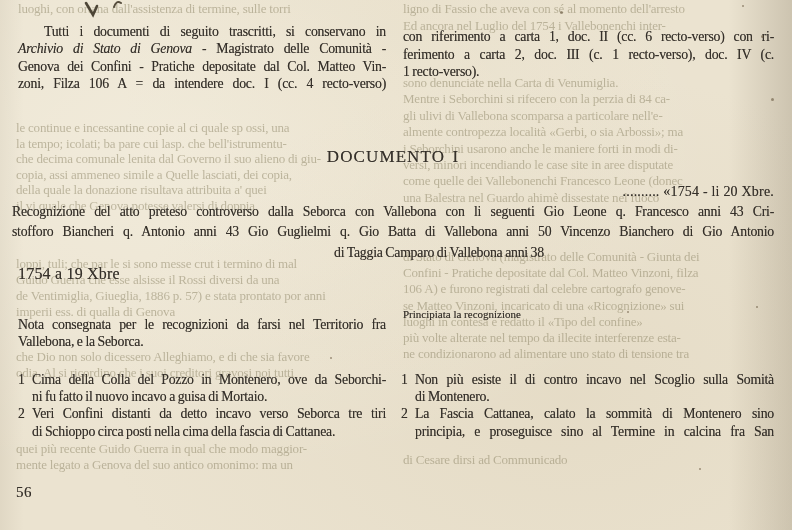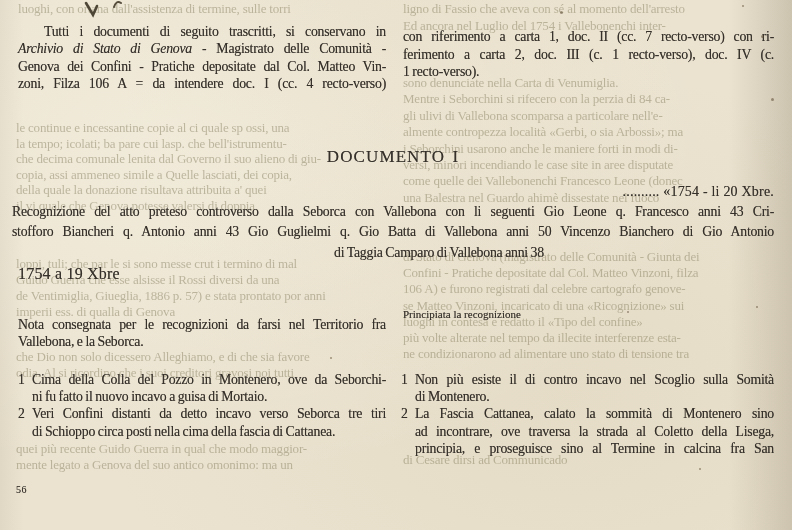--- a/index.html
+++ b/index.html
@@ -43,21 +43,21 @@
   .date2       { left: 18px;  top: 265px; font-size: 16px; letter-spacing: 0.2px; }
   .nota        { left: 18px;  top: 316px; width: 368px; line-height: 17px; }
   .principiata { left: 403px; top: 308px; font-size: 11px; letter-spacing: 0; }
 
   .list        { line-height: 17.2px; }
   .list-left   { left: 18px;  top: 371px; width: 368px; }
   .list-right  { left: 401px; top: 371px; width: 373px; }
   .list-item   { display: grid; grid-template-columns: 14px 1fr; }
   .list-num    { text-align: left; }
 
-  .page-num    { left: 16px; top: 484px; font-size: 10px; letter-spacing: 0.5px; font-family: Liberation Serif, serif; }
+  .page-num    { left: 16px; top: 484px; font-size: 15px; letter-spacing: 0.5px; font-family: Liberation Serif, serif; }
 
   .bleed {
     position: absolute;
     z-index: 1;
     color: #8e8668;
     opacity: 0.52;
     filter: blur(0.55px);
     font-size: 13px;
     letter-spacing: -0.2px;
     white-space: pre-line;
@@ -133,21 +133,21 @@
   <div class="speck" style="left:330px; top:357px; width:2px; height:2px;"></div>
 
   <div class="txt fs intro-left">
     <div class="jline indent1">Tutti i documenti di seguito trascritti, si conservano in</div>
     <div class="jline"><span class="ital">Archivio di Stato di Genova</span><span> - Magistrato delle Comunità -</span></div>
     <div class="jline">Genova dei Confini - Pratiche depositate dal Col. Matteo Vin-</div>
     <div class="jline">zoni, Filza 106 A = da intendere doc. I (cc. 4 recto-verso)</div>
   </div>
 
   <div class="txt fs intro-right">
-    <div class="jline">con riferimento a carta 1, doc. II (cc. 7 recto-verso) con ri-</div>
+    <div class="jline">con riferimento a carta 1, doc. II (cc. 6 recto-verso) con ri-</div>
     <div class="jline">ferimento a carta 2, doc. III (c. 1 recto-verso), doc. IV (c.</div>
     <div class="lline">1 recto-verso).</div>
   </div>
 
   <div class="txt doc-heading">DOCUMENTO I</div>
 
   <div class="txt doc-dateline">.......... «1754 - li 20 Xbre.</div>
 
   <div class="txt fs recog">
     <div class="jline">Recognizione del atto preteso controverso dalla Seborca con Vallebona con li seguenti Gio Leone q. Francesco anni 43 Cri-</div>
@@ -186,21 +186,20 @@
       <span class="list-num">1</span>
       <span>
         <div class="jline">Non più esiste il di contro incavo nel Scoglio sulla Somità</div>
         <div class="lline">di Montenero.</div>
       </span>
     </div>
     <div class="list-item">
       <span class="list-num">2</span>
       <span>
         <div class="jline">La Fascia Cattanea, calato la sommità di Montenero sino</div>
-        <div class="jline">ad incontrare, ove traversa la strada al Coletto della Lisega,</div>
         <div class="jline">principia, e proseguisce sino al Termine in calcina fra San</div>
       </span>
     </div>
   </div>
 
   <div class="txt page-num">56</div>
 
 </div>
 
 </body></html>

